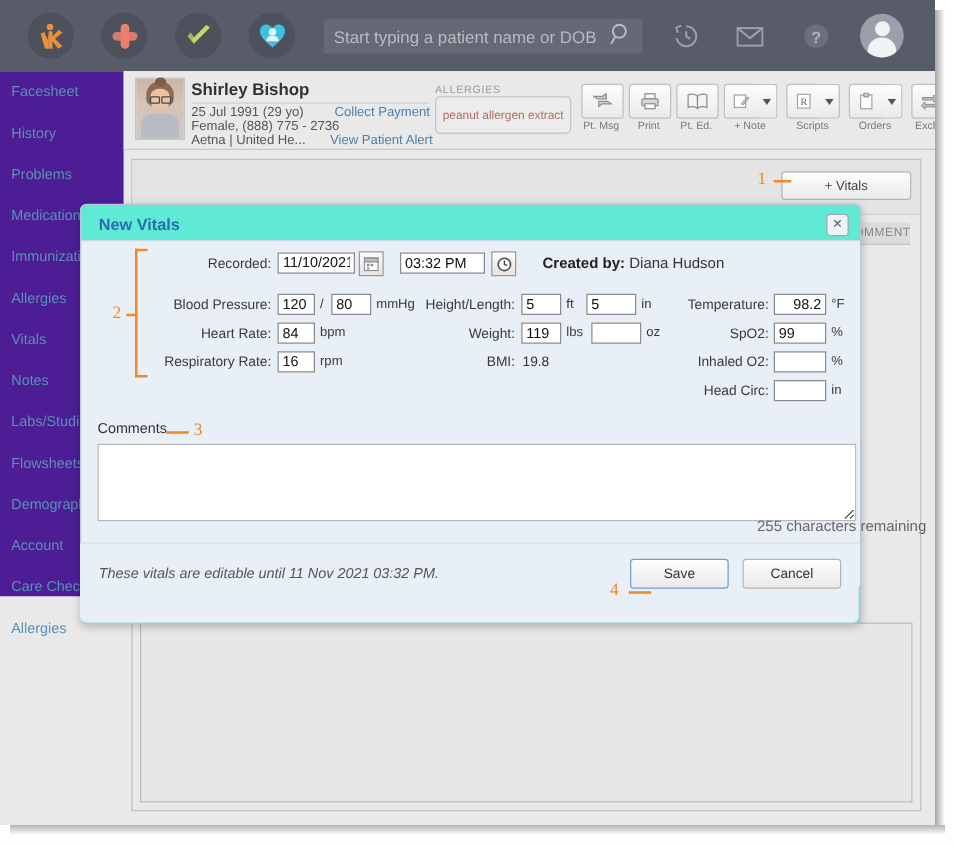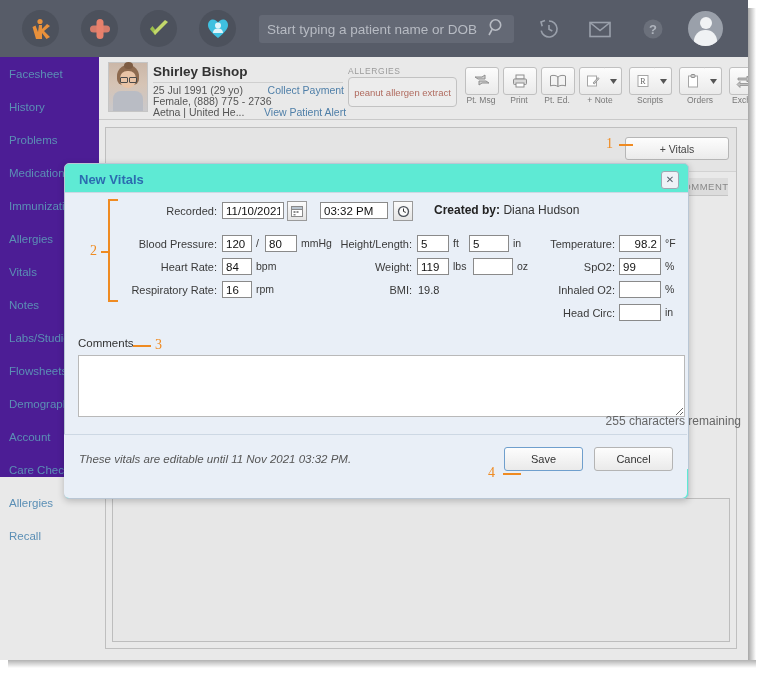--- a/index.html
+++ b/index.html
@@ -464,23 +464,20 @@
       </div>
     <div class="side-item">
         <span>Account</span>
       </div>
     <div class="side-item">
         <span>Care Checklist</span>
       </div>
     <div class="side-item">
         <span>Allergies</span>
       </div>
-    <div class="side-item">
-        <span>Recall</span>
-      </div>
   </div>
 
   <div class="content">
 
     <div class="pt-header">
       <div class="pt-photo">
         <div class="hair"></div>
         <div class="bun"></div>
         <div class="face"></div>
         <div class="glass l"></div>

